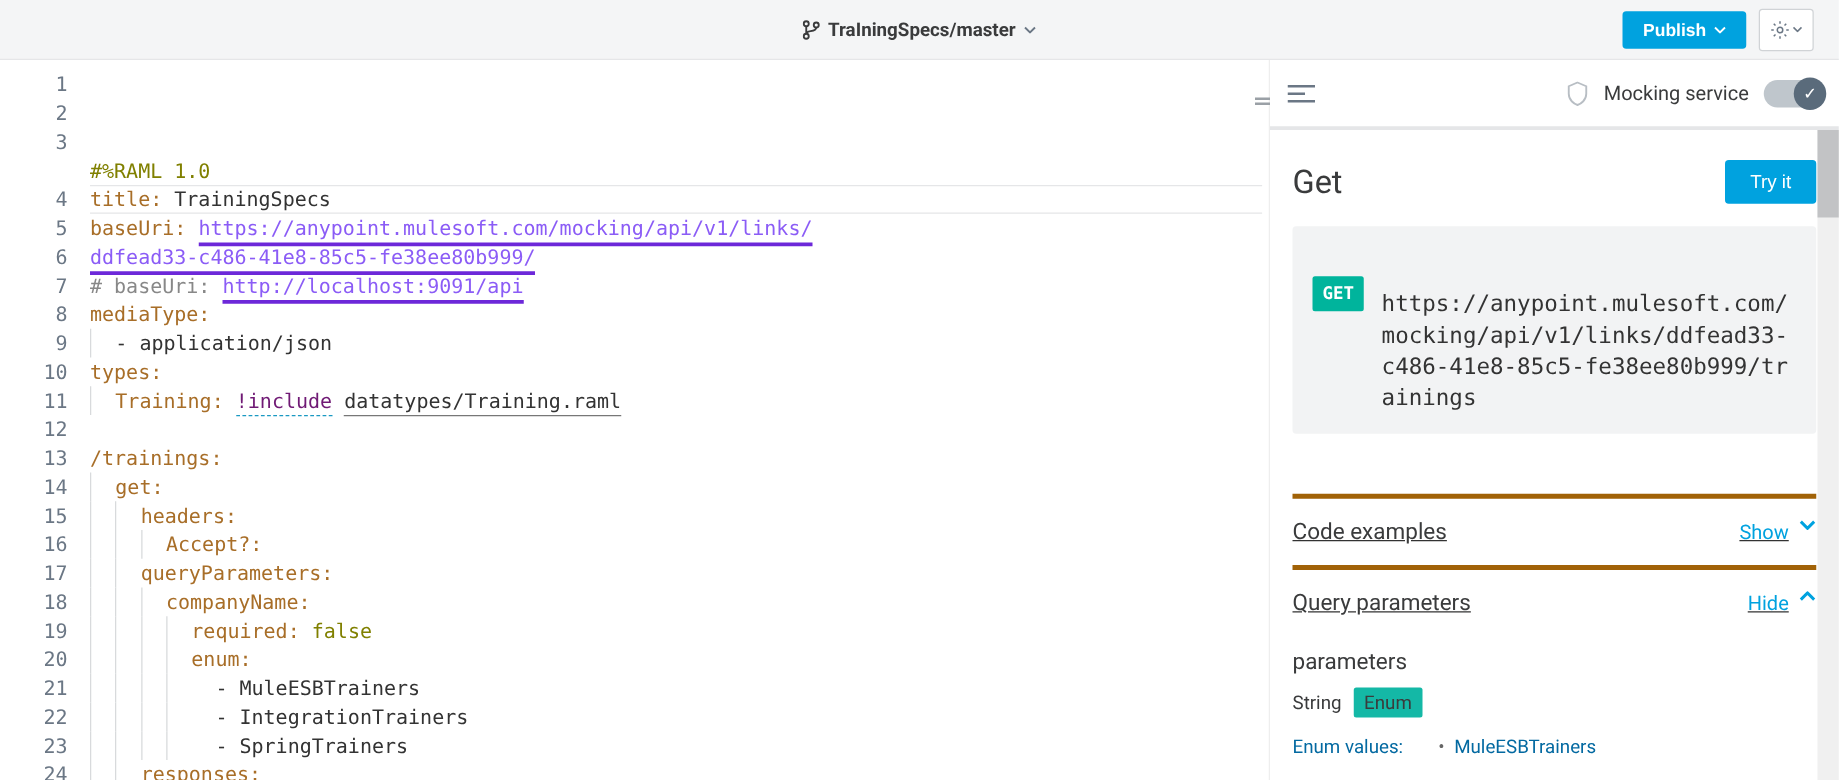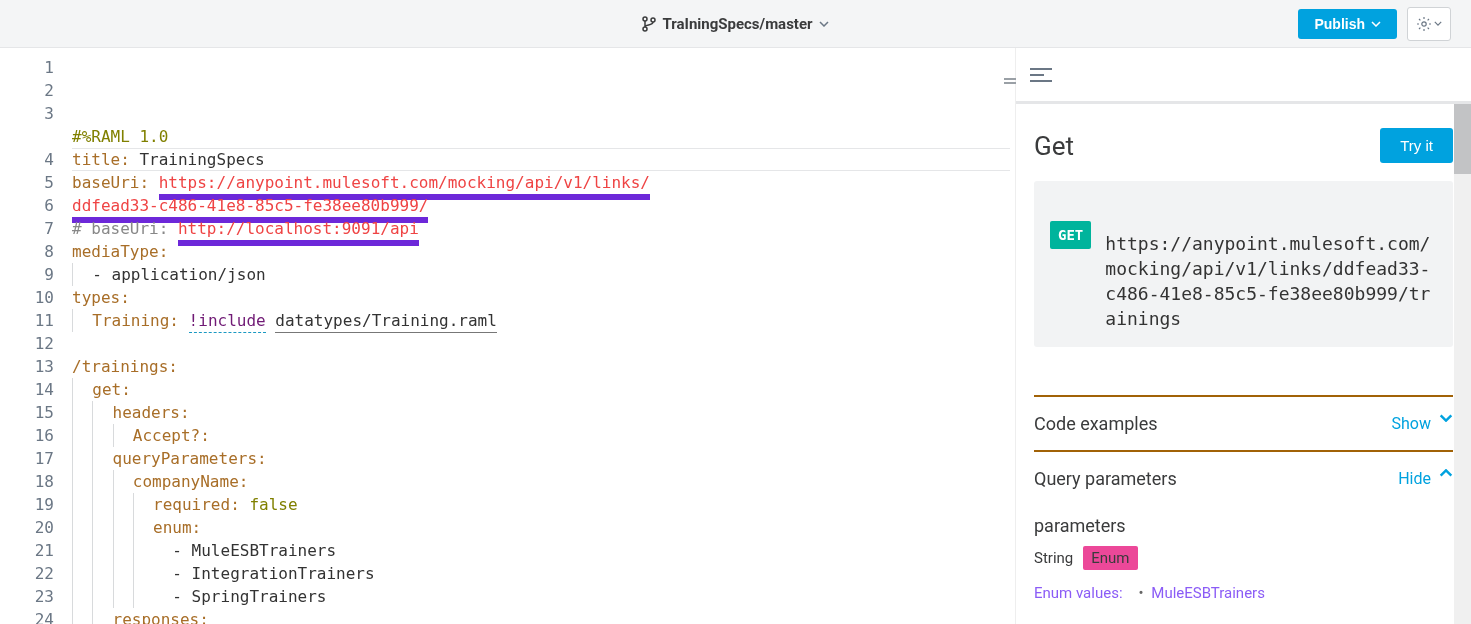--- a/index.html
+++ b/index.html
@@ -91,21 +91,21 @@
     font-family: "Consolas", "Monaco", monospace;
     font-size: 16px;
     line-height: 23px;
     white-space: pre;
     position: relative;
   }
   .code-line { height: 23px; display: flex; align-items: flex-start; }
   .t-olive { color: #808000; }
   .t-key { color: #a86e28; }
   .t-str { color: #333; }
-  .t-url { color: #ef4444; border-bottom: 6px solid #6d28d9; }
+  .t-url { color: #8b5cf6; border-bottom: 3px solid #6d28d9; }
   .t-tag { color: #701a75; border-bottom: 1px dashed #1a99c2; }
   .t-path { color: #333; border-bottom: 1px solid #777; }
   .t-comment { color: #888; }
   .indent-guide {
     border-left: 1px solid #d8dadc;
     display: inline-block;
     height: 23px;
   }
   .cursor-line {
     position: absolute;
@@ -223,42 +223,43 @@
     color: #333;
     word-break: break-all;
     white-space: normal;
     margin-top: 34px;
   }
   .section-row {
     display: flex;
     align-items: center;
     justify-content: space-between;
     padding: 16px 0;
-    border-top: 2px solid #a16207;
+    border-top: 4px solid #a16207;
+    text-decoration: underline;
   }
   .section-title { font-size: 18px; color: #3a3b3c; }
   .section-action {
     color: #00a2df;
     font-size: 16px;
     display: flex;
     gap: 8px;
     cursor: pointer;
   }
   .param-block { padding-top: 10px; }
   .param-name { font-size: 18px; color: #3a3b3c; margin-bottom: 10px; }
   .param-type-row { display: flex; align-items: center; gap: 10px; margin-bottom: 14px; }
   .param-type { font-size: 15px; color: #3a3b3c; }
   .enum-badge {
-    background: #ec4899;
+    background: #14b8a6;
     padding: 3px 8px;
     border-radius: 2px;
     font-size: 15px;
     color: #3a3b3c;
   }
-  .enum-values-row { font-size: 15px; color: #8b5cf6; display: flex; align-items: center; gap: 16px; }
+  .enum-values-row { font-size: 15px; color: #0369a1; display: flex; align-items: center; gap: 28px; }
   .enum-item::before { content: "• "; color: #666; margin-right: 4px; }
   .right-scrollbar {
     position: absolute;
     top: 56px;
     right: 0;
     bottom: 0;
     width: 17px;
     background: #f0f0f0;
   }
   .right-scrollbar-thumb {
@@ -340,20 +341,29 @@
 
   <div class="splitter"></div>
 
   <div class="right-pane">
     <div class="mock-bar">
       <div class="mock-left">
         <svg width="22" height="16" viewBox="0 0 22 16" stroke="#6b7785" stroke-width="2">
           <path d="M0 2h22M0 8h14M0 14h22"></path>
         </svg>
       </div>
+      <div class="mock-right">
+        <svg width="18" height="20" viewBox="0 0 18 20" fill="none" stroke="#b8bec4" stroke-width="1.5">
+          <path d="M9 1 L16 4 V10 C16 15 12 18 9 19 C6 18 2 15 2 10 V4 Z"></path>
+        </svg>
+        <span class="mock-text">Mocking service</span>
+        <div class="toggle">
+          <div class="toggle-knob">✓</div>
+        </div>
+      </div>
     </div>
 
     <div class="right-scroll">
       <div class="right-inner">
         <div class="method-header">
           <div class="method-title">Get</div>
           <button class="tryit-btn">Try it</button>
         </div>
 
         <div class="url-box">

